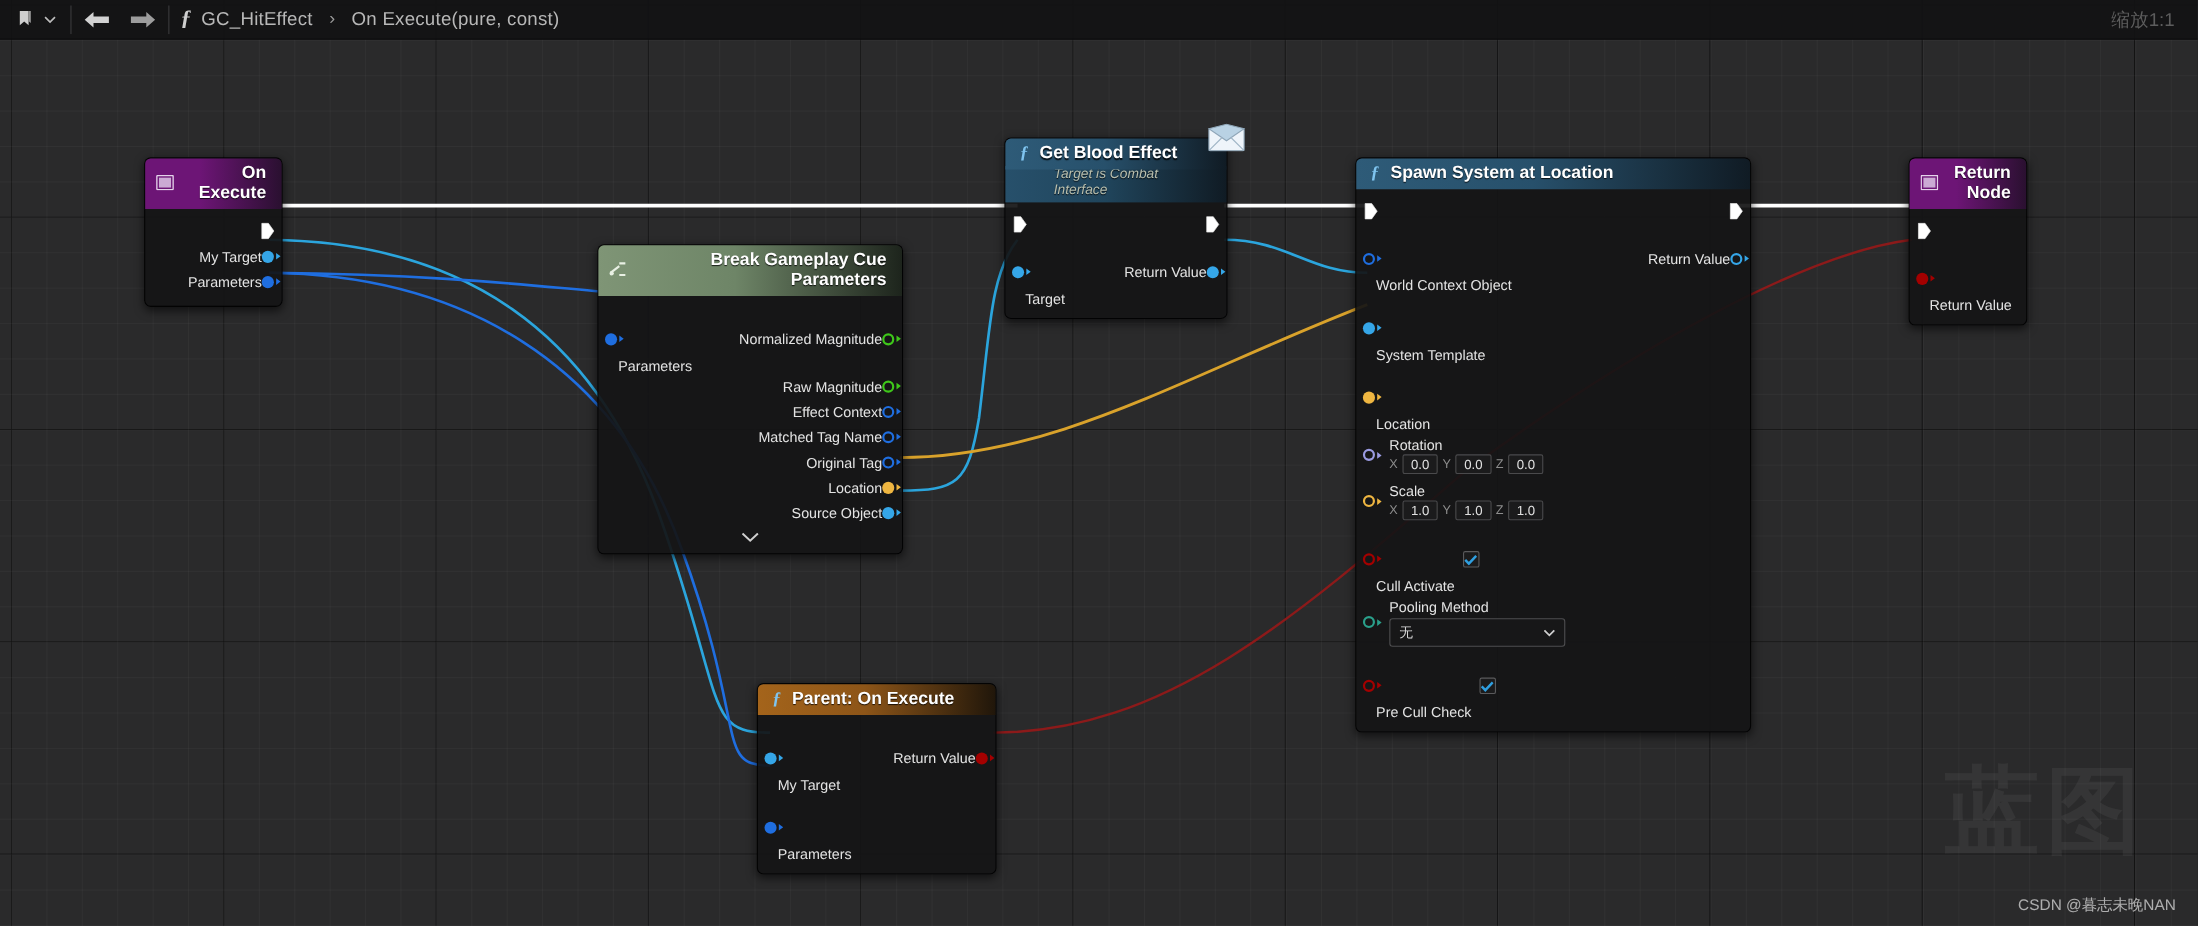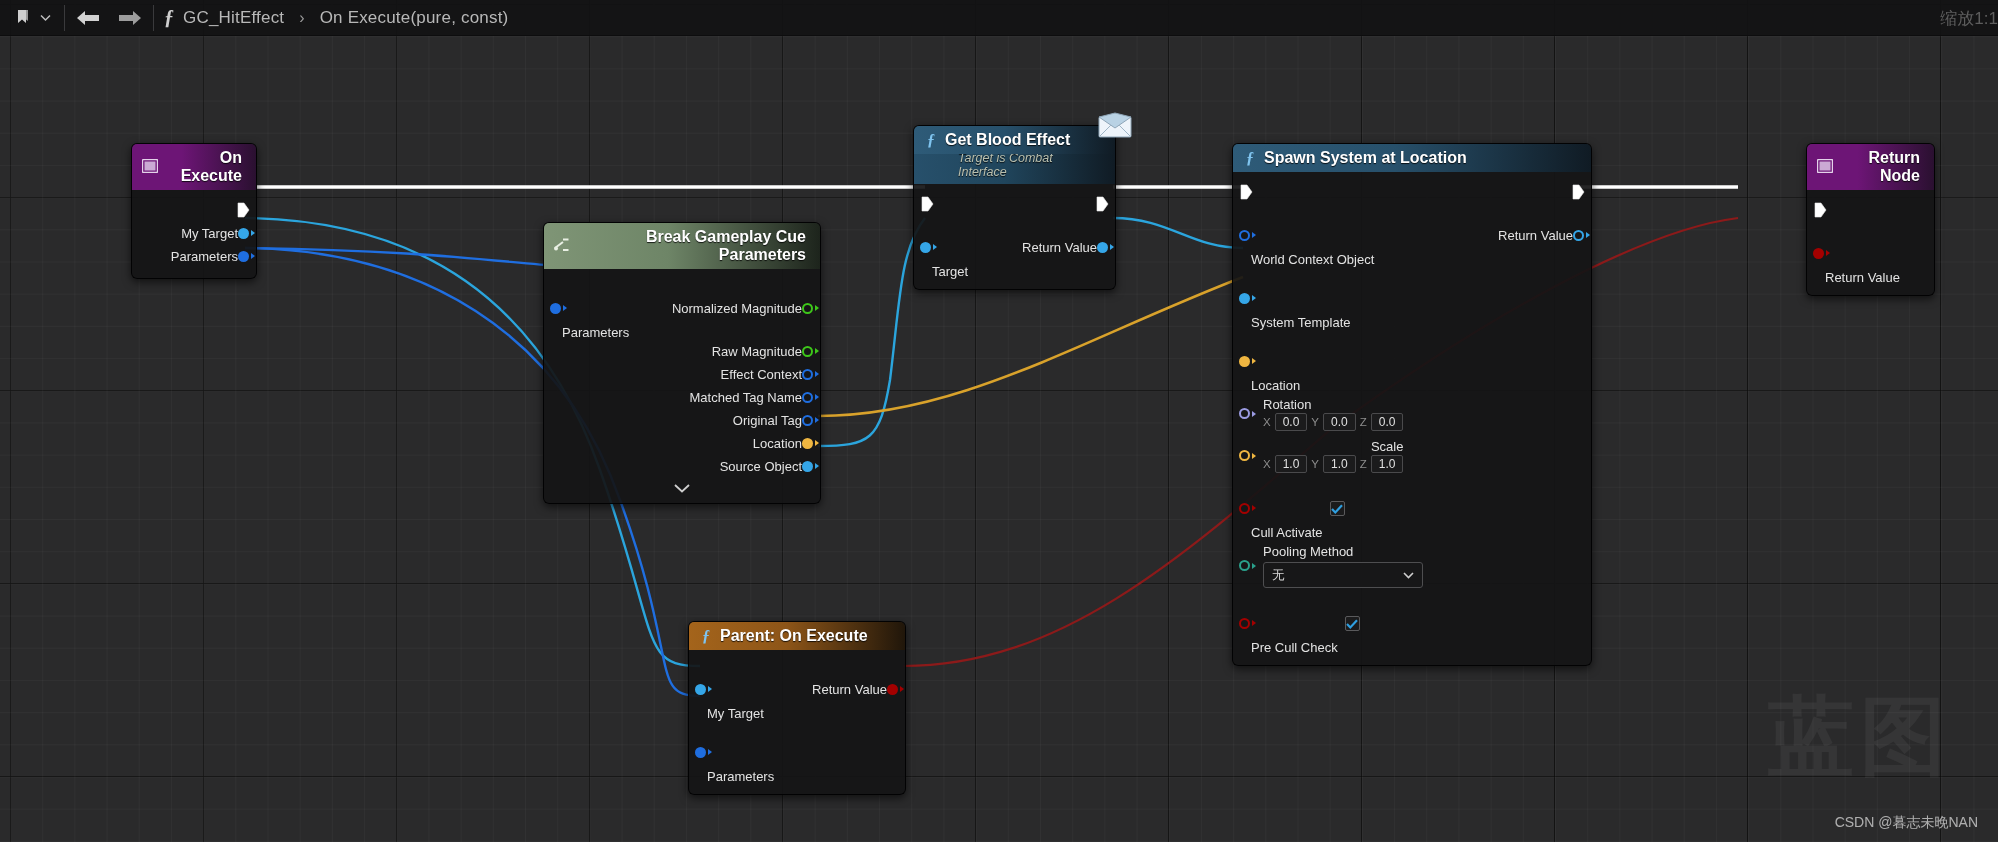--- a/index.html
+++ b/index.html
@@ -37,21 +37,21 @@
   .tb-btn {
     display:flex; align-items:center; justify-content:center;
     min-width:26px; height:26px; color:#c8c8c8; cursor:pointer;
   }
   .tb-btn svg { display:block; }
   .bc-text { color:#b8b8b8; font-size:17px; letter-spacing:.2px; }
   .bc-chev { color:#9a9a9a; font-size:16px; margin:0 6px; }
   .bc-fx { color:#cfcfcf; font-size:20px; font-style:italic;
            font-family:"Liberation Serif", serif; font-weight:bold; }
   #zoom-label {
-    position:absolute; right:0; top:7px;
+    position:absolute; right:21px; top:7px;
     color:#5d5d5d; font-size:17px; z-index:51;
   }
 
   
   #wires { position:absolute; inset:0; z-index:5; pointer-events:none; }
 
   
   .node {
     position:absolute;
     border-radius:6px;
@@ -378,21 +378,21 @@
                 <span class="axis">Z</span>
                 <span class="vbox">0.0</span>
               </div>
             </div>
           </div>
           <div class="prow" style="padding-top: 4px; padding-bottom: 4px;">
             <div class="pin in">
               <div class="pin-ring" style="border-color: rgb(239, 182, 65);"></div>
               <div class="pin-arrow" style="border-left-color: rgb(239, 182, 65);"></div>
             </div>
-            <div style="display: flex; flex-direction: column; align-items: flex-end;">
+            <div style="display: flex; flex-direction: column;">
               <div class="grouplabel">Scale</div>
               <div class="vecrow">
                 <span class="axis">X</span>
                 <span class="vbox">1.0</span>
                 <span class="axis">Y</span>
                 <span class="vbox">1.0</span>
                 <span class="axis">Z</span>
                 <span class="vbox">1.0</span>
               </div>
             </div>
@@ -458,21 +458,21 @@
           </div>
           <div class="prow">
             <div class="pin in">
               <div class="pin-dot" style="background: rgb(31, 110, 224);"></div>
               <div class="pin-arrow" style="border-left-color: rgb(31, 110, 224);"></div>
             </div>
             <span class="plabel left">Parameters</span>
           </div>
         </div>
       </div>
-      <div class="node" style="left: 1806px; top: 143px; width: 129px;">
+      <div class="node" style="left: 1735px; top: 143px; width: 108px;">
         <div class="node-head purple">
           <span class="head-ico"><svg width="16" height="14" viewBox="0 0 16 14">
               <rect x="0.5" y="0.5" width="15" height="13" rx="1" fill="none" stroke="#e4d3ea" stroke-width="1.4"></rect>
               <rect x="2.5" y="2.5" width="11" height="9" fill="#cbaad4"></rect>
             </svg></span>
           <span class="node-title">Return Node</span>
         </div>
         <div class="node-body">
           <div class="prow exec" style="height: 24px;">
             <div class="exec-pin" style="left: 7px;">

